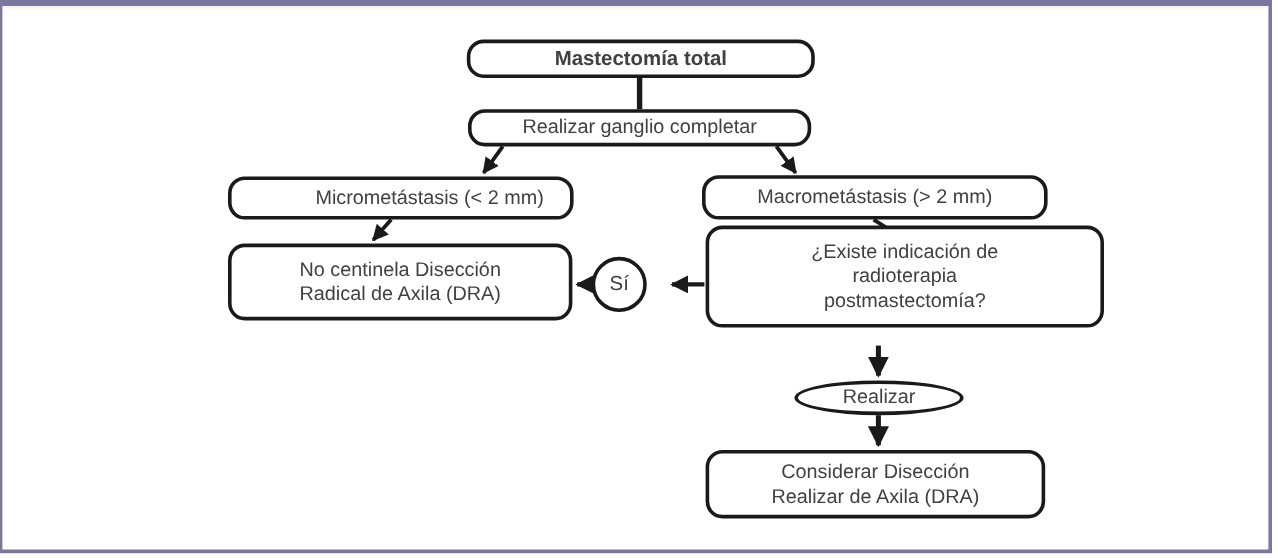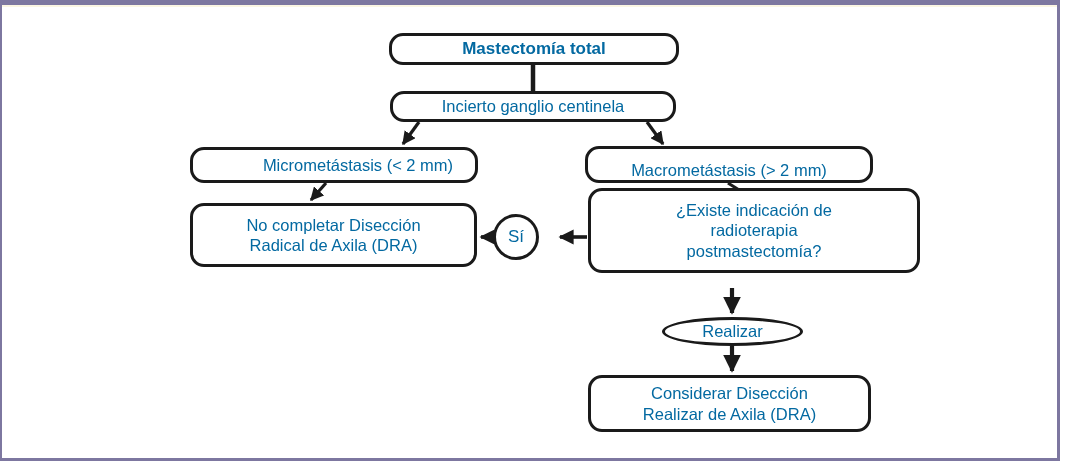--- a/index.html
+++ b/index.html
@@ -35,30 +35,30 @@
   }
   .node {
     position: absolute;
     box-sizing: border-box;
     display: flex;
     align-items: center;
     justify-content: center;
     text-align: center;
     background: #ffffff;
     border: 3px solid #1a1a1a;
-    color: #0369a1;
+    color: #404040;
     font-size: 16.5px;
     line-height: 1.22;
   }
   .rect { border-radius: 14px; }
   .node .lbl { display: inline-block; }
   .n-mastectomia      { left: 389px; top: 33px;  width: 290px; height: 32px; font-weight: bold; font-size: 17px; }
   .n-realizar         { left: 390px; top: 91px;  width: 286px; height: 31px; }
   .n-micro            { left: 190px; top: 147px; width: 288px; height: 36px; padding-left: 48px; }
-  .n-macro            { left: 585px; top: 146px; width: 288px; height: 37px; align-items: flex-end; }
+  .n-macro            { left: 585px; top: 146px; width: 288px; height: 37px; }
   .n-nocompletar      { left: 190px; top: 203px; width: 287px; height: 64px; }
   .n-nocompletar .lbl { max-width: 205px; }
   .n-existe           { left: 588px; top: 188px; width: 332px; height: 85px; }
   .n-existe .lbl      { max-width: 215px; }
   .n-si               { left: 493px; top: 214px; width: 46px;  height: 46px; border-radius: 50%; font-size: 17px; }
   .n-incierto         { left: 662px; top: 317px; width: 141px; height: 29px; border-radius: 50%; }
   .n-considerar       { left: 588px; top: 375px; width: 283px; height: 57px; }
   .n-considerar .lbl  { max-width: 205px; }
 </style>
 </head>
@@ -82,33 +82,33 @@
     <line x1="511" y1="237" x2="481" y2="237" stroke="#1a1a1a" stroke-width="3.6" marker-end="url(#arrow)"></line>
     <line x1="732" y1="288" x2="732" y2="313" stroke="#1a1a1a" stroke-width="4.2" marker-end="url(#arrow)"></line>
     <line x1="732" y1="346" x2="732" y2="371" stroke="#1a1a1a" stroke-width="4.2" marker-end="url(#arrow)"></line>
   </svg>
 
   <div class="node rect n-mastectomia">
     <span class="lbl">Mastectomía total</span>
   </div>
 
   <div class="node rect n-realizar">
-    <span class="lbl">Incierto ganglio centinela</span>
+    <span class="lbl">Realizar ganglio completar</span>
   </div>
 
   <div class="node rect n-micro">
     <span class="lbl">Micrometástasis (&lt; 2 mm)</span>
   </div>
 
   <div class="node rect n-macro">
     <span class="lbl">Macrometástasis (&gt; 2 mm)</span>
   </div>
 
   <div class="node rect n-nocompletar">
-    <span class="lbl">No completar Disección Radical de Axila (DRA)</span>
+    <span class="lbl">No centinela Disección Radical de Axila (DRA)</span>
   </div>
 
   <div class="node rect n-existe">
     <span class="lbl">¿Existe indicación de radioterapia postmastectomía?</span>
   </div>
 
   <div class="node n-si">
     <span class="lbl">Sí</span>
   </div>
 

